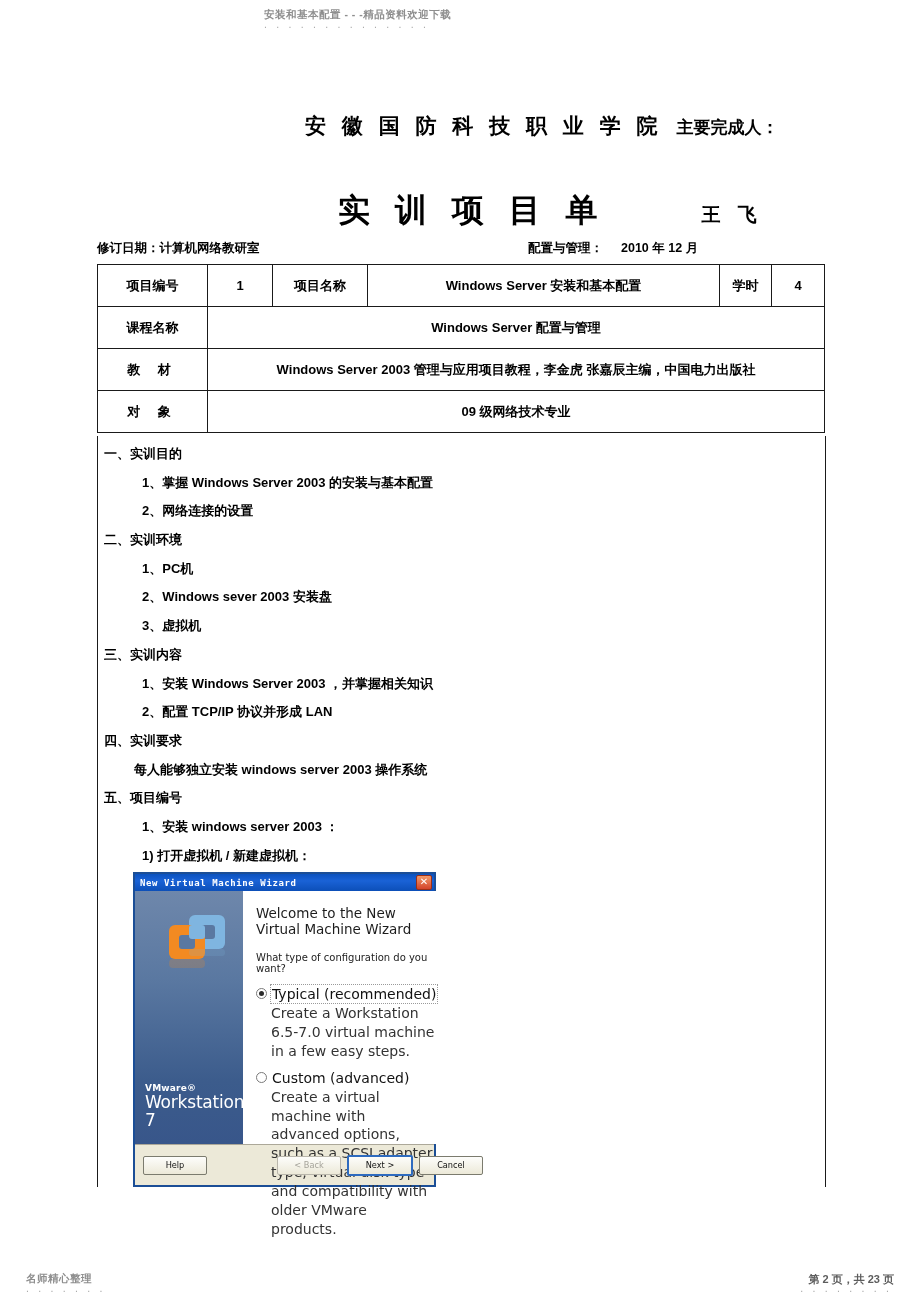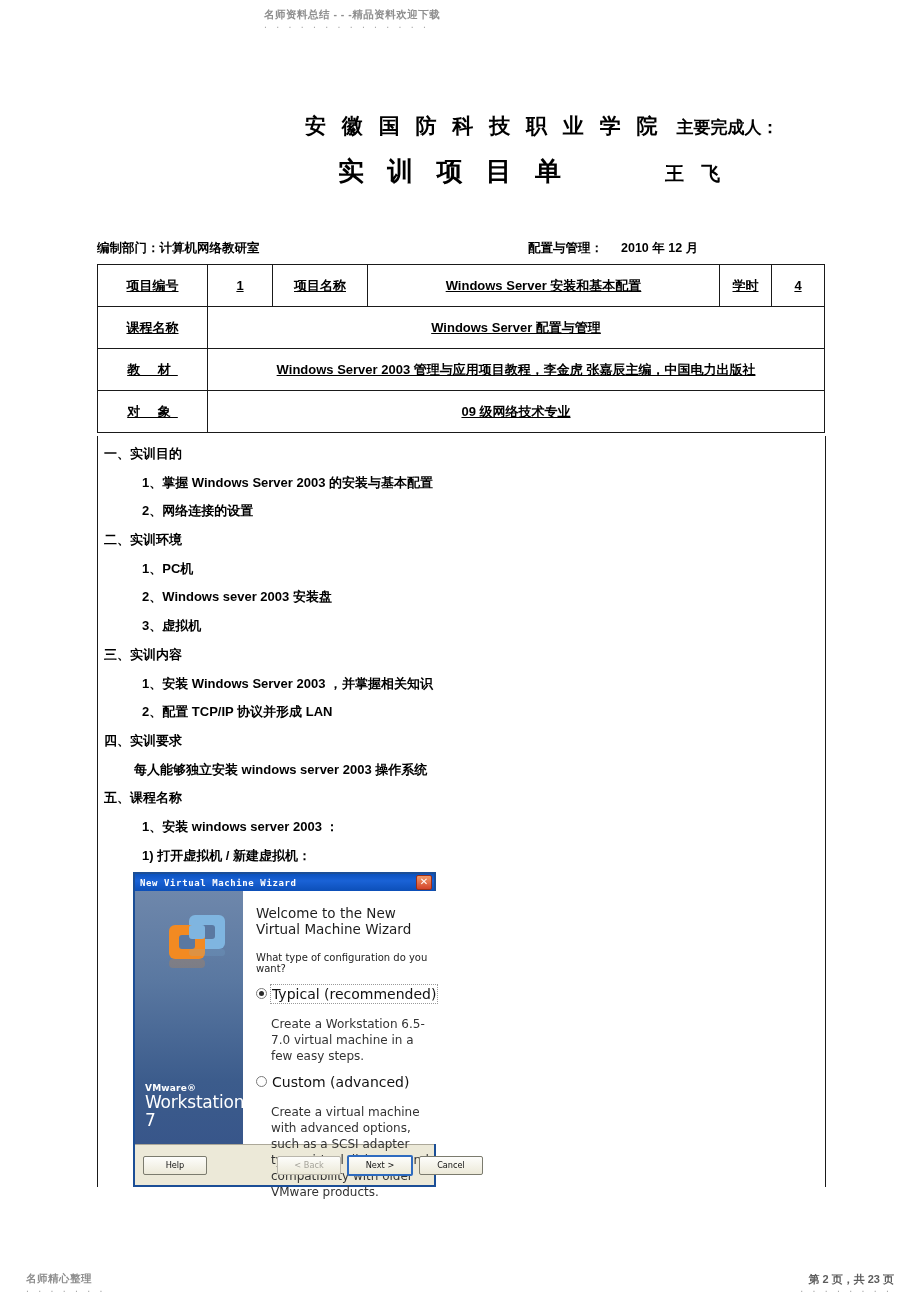--- a/index.html
+++ b/index.html
@@ -47,22 +47,23 @@
     justify-content: flex-start;
     padding-left: 305px;
   }
   .title-main {
     font-size: 21px;
     font-weight: bold;
     letter-spacing: 5px;
     white-space: nowrap;
   }
   .title-main.big {
-    font-size: 26px;
+    font-size: 32px;
     letter-spacing: 8px;
+    margin-top: 35px;
   }
   .title-side {
     font-size: 17px;
     font-weight: bold;
     white-space: nowrap;
     margin-left: 14px;
   }
   .title-side.name {
     font-size: 19px;
     letter-spacing: 6px;
@@ -88,21 +89,20 @@
   #meta-date-value { font-weight: bold; }
 
   
   #doc-table {
     position: absolute;
     left: 97px;
     top: 264px;
     width: 623px;
     border-collapse: collapse;
     table-layout: fixed;
-    text-decoration: underline;
   }
   #doc-table td {
     border: 1px solid #1a1a1a;
     font-size: 13px;
     font-weight: bold;
     text-align: center;
     vertical-align: middle;
     padding: 0 4px;
     height: 41px;
     line-height: 1.35;
@@ -245,24 +245,24 @@
     border-radius: 50%;
     background: #2b2b2b;
   }
   .vm-opt-label {
     font-size: 14px;
     color: #111;
     white-space: nowrap;
   }
   .vm-opt-label.dotted { outline: 1px dotted #9a9a9a; outline-offset: 1px; }
   .vm-opt-desc {
-    font-size: 12px;
+    font-size: 14px;
     color: #333;
     line-height: 1.35;
-    margin: 14px 0 0 15px;
+    margin: 2px 0 0 15px;
   }
   #vm-footer {
     height: 41px;
     background: #ece9d8;
     border-top: 1px solid #aca899;
     display: flex;
     align-items: center;
     padding: 0 8px;
     box-sizing: border-box;
   }
@@ -281,40 +281,40 @@
   }
   .vm-btn.disabled { color: #a5a39a; border-color: #b9b6ab; }
   .vm-btn.default { border: 2px solid #2e6bbf; }
   #vm-btn-help { margin-right: 70px; }
   #vm-btn-back { margin-right: 6px; }
   #vm-btn-next { margin-right: 6px; }
 </style>
 </head>
 <body>
 
-<div class="wm" id="wm-top">名师资料总结 - - -精品资料欢迎下载</div>
+<div class="wm" id="wm-top">安装和基本配置 - - -精品资料欢迎下载</div>
 <div class="wm-dots" id="wm-top-dots">. . . . . . . . . . . . . .</div>
 <div class="wm" id="wm-bottom">名师精心整理</div>
 <div class="wm-dots" id="wm-bottom-dots">. . . . . . .</div>
 <div id="page-footer">第 2 页，共 23 页</div>
 <div id="page-footer-dots">. . . . . . . .</div>
 
 <div id="masthead">
   <div class="title-row" id="title-row-1">
     <span class="title-main">安 徽 国 防 科 技 职 业 学 院</span>
     <span class="title-side">主要完成人：</span>
   </div>
   <div class="title-row" id="title-row-2">
     <span class="title-main big">实 训 项 目 单</span>
     <span class="title-side name">王 飞</span>
   </div>
 </div>
 
 <div id="meta-line">
-  <span id="meta-dept">编制部门：计算机网络教研室</span>
+  <span id="meta-dept">修订日期：计算机网络教研室</span>
   <span id="meta-date-wrap">
     <span id="meta-date-label">配置与管理：</span>
     <span id="meta-date-value">2010 年 12 月</span>
   </span>
 </div>
 
 <table id="doc-table">
   <colgroup>
     <col style="width:110px">
       <col style="width:65px">
@@ -357,21 +357,21 @@
   <div class="sect-item">2、Windows sever 2003    安装盘</div>
   <div class="sect-item">3、虚拟机</div>
 
   <div class="sect-head gap">三、实训内容</div>
   <div class="sect-item">1、安装 Windows Server 2003    ，并掌握相关知识</div>
   <div class="sect-item">2、配置 TCP/IP 协议并形成  LAN</div>
 
   <div class="sect-head gap">四、实训要求</div>
   <div class="sect-item narrow">每人能够独立安装  windows server 2003     操作系统</div>
 
-  <div class="sect-head">五、课程名称</div>
+  <div class="sect-head">五、项目编号</div>
   <div class="sect-item">1、安装 windows server 2003     ：</div>
   <div class="sect-item">1)   打开虚拟机 / 新建虚拟机：</div>
 </div>
 
 <div id="vm-dialog">
 
   <div id="vm-titlebar">
     <span id="vm-title-text">New Virtual Machine Wizard</span>
     <span id="vm-close-btn">✕</span>
   </div>

